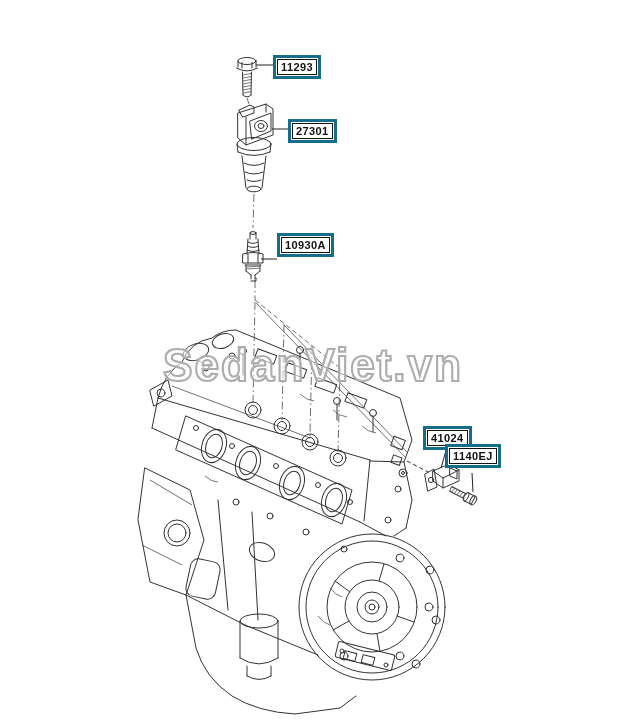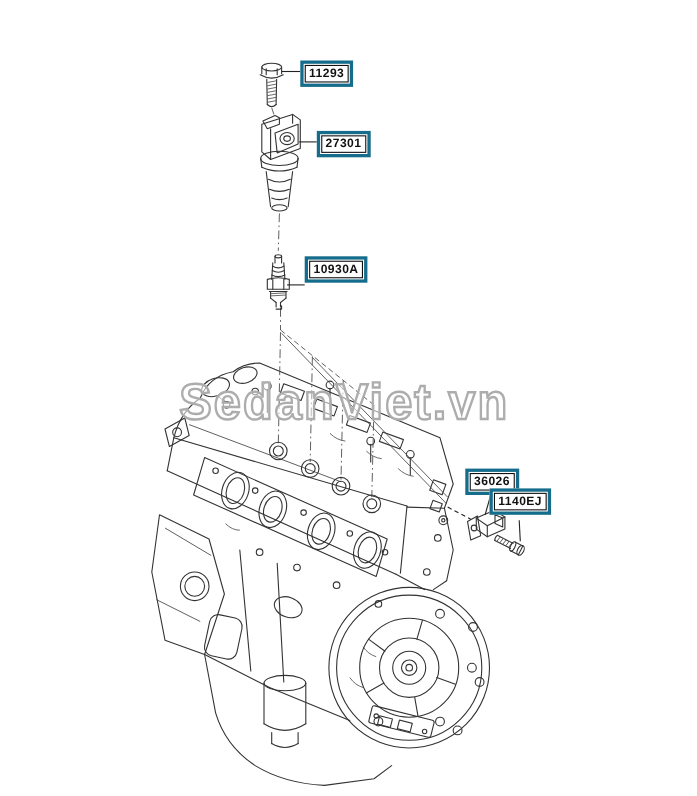--- a/index.html
+++ b/index.html
@@ -256,20 +256,20 @@
 
   <div class="plabel" style="left:288px;top:119px;text-align:center;">
     <span>27301</span>
   </div>
 
   <div class="plabel" style="left:277px;top:233px;">
     <span>10930A</span>
   </div>
 
   <div class="plabel" style="left:423px;top:426px;">
-    <span>36026</span>
+    <span>41024</span>
   </div>
 
   <div class="plabel" style="left:445px;top:444px;">
     <span>1140EJ</span>
   </div>
 
 </div>
 
 </body></html>

